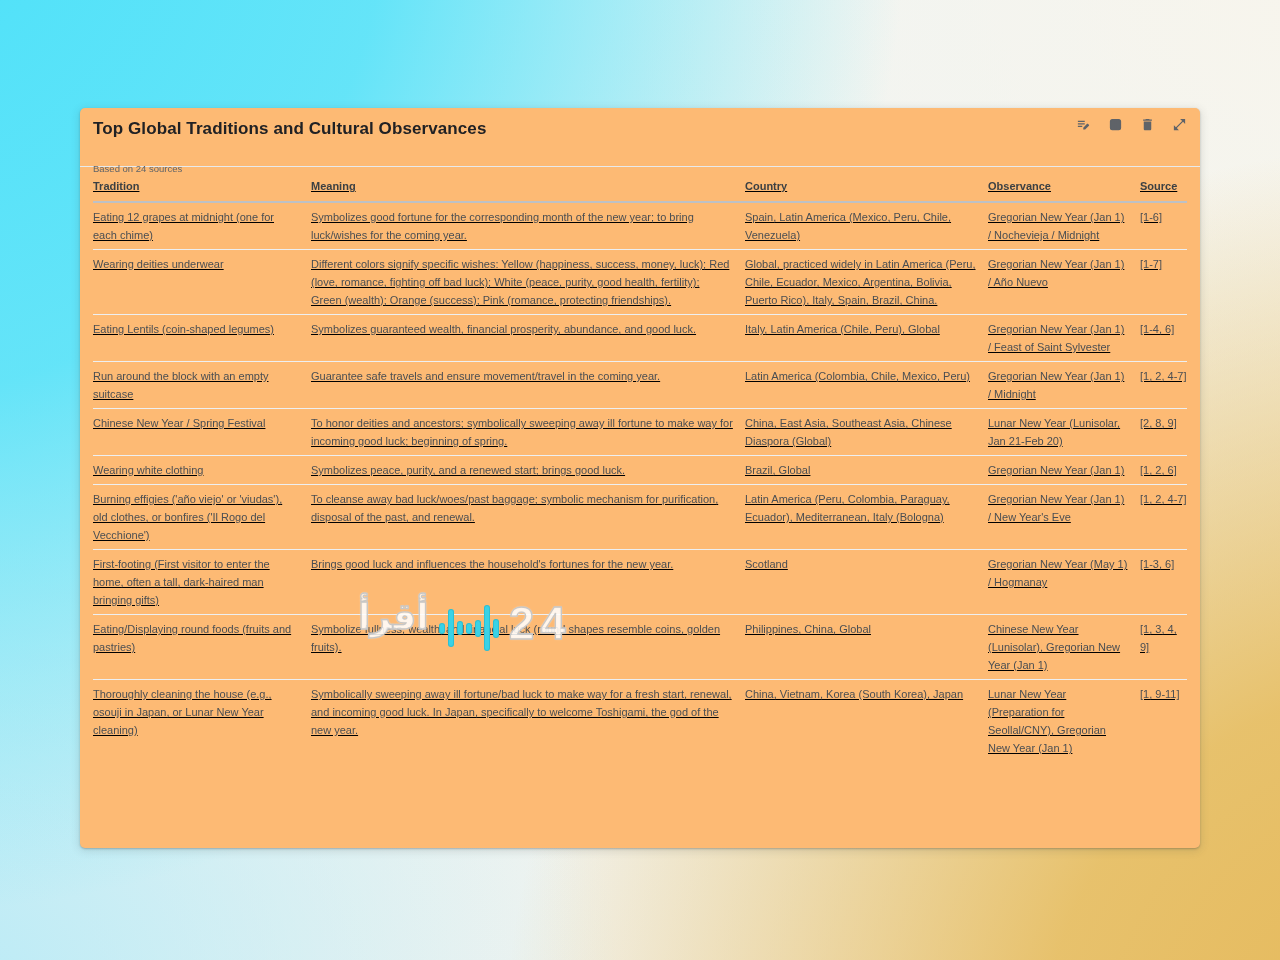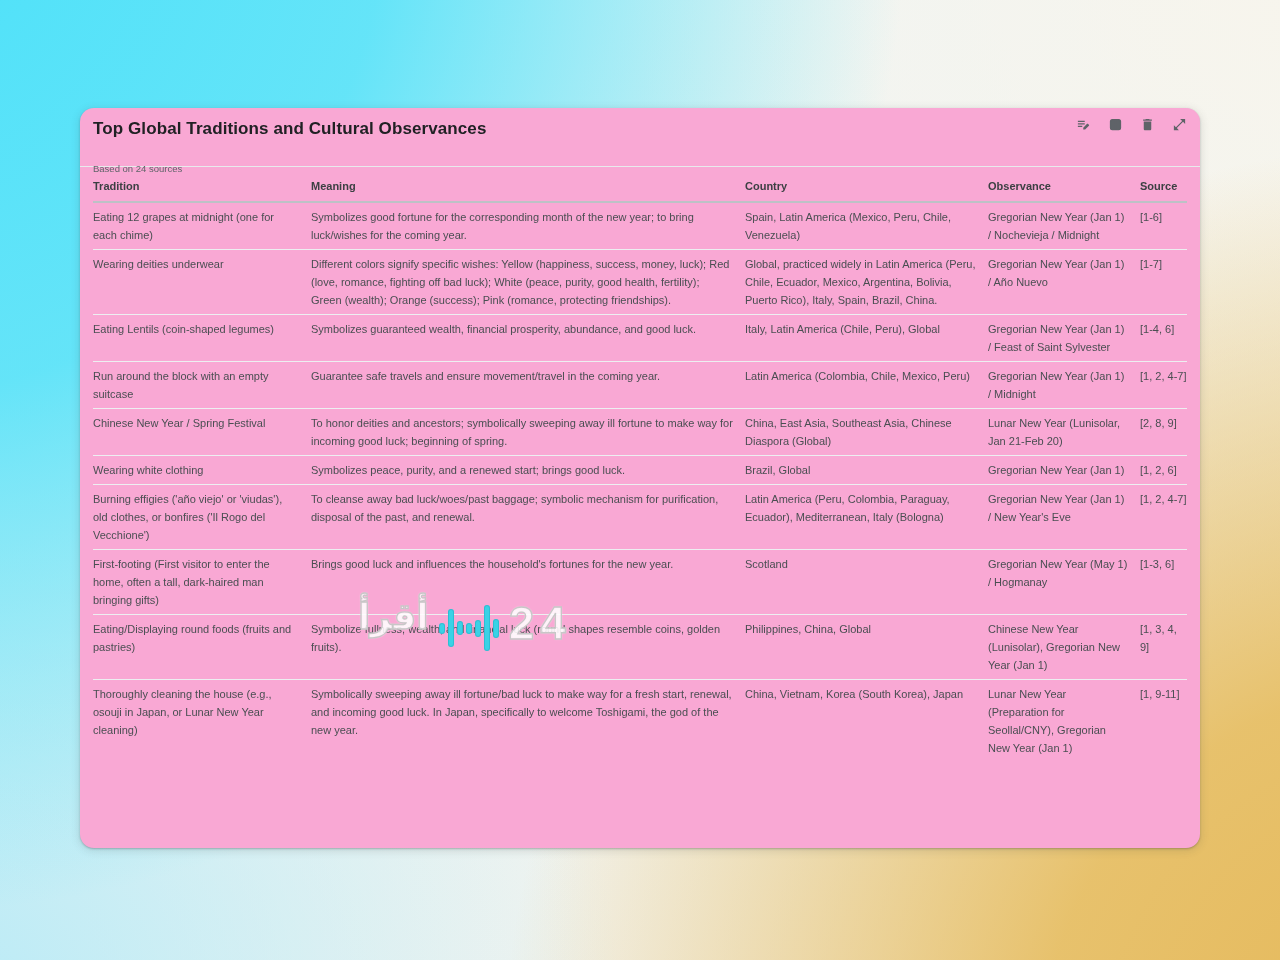--- a/index.html
+++ b/index.html
@@ -12,22 +12,22 @@
       radial-gradient(circle at -8% -10%, #4ce1f9 0%, rgba(76,225,249,0.85) 28%, rgba(76,225,249,0) 58%),
       radial-gradient(circle at -8% 108%, #b4eaf7 0%, rgba(180,234,247,0) 42%),
       radial-gradient(circle at 108% -8%, #f8f5ec 0%, rgba(248,245,236,0) 45%),
       linear-gradient(to bottom right, #eef6f6, #f4f2ec);
   }
 
   .panel {
     position: absolute;
     left: 80px; top: 108px;
     width: 1120px; height: 740px;
-    background: #f9a8d4;
-    border-radius: 14px;
+    background: #fdba74;
+    border-radius: 5px;
     box-shadow: 0 1px 2px rgba(60,64,67,.3), 0 2px 8px 1px rgba(60,64,67,.15);
     overflow: hidden;
   }
 
   .panel-header {
     position: relative;
     padding: 11px 14px 9px 13px;
     border-bottom: 1px solid #e8eaec;
     height: 59px;
   }
@@ -59,20 +59,21 @@
     justify-content: center;
     padding: 0;
   }
   .tool-btn svg { width: 15px; height: 15px; fill: #5f6368; }
 
   .table-wrap { padding: 0 13px; }
   table {
     width: 100%;
     border-collapse: collapse;
     table-layout: fixed;
+    text-decoration: underline;
   }
   th {
     text-align: left;
     font-size: 11px;
     font-weight: 700;
     color: #3c4043;
     padding: 13px 12px 9px 0;
     border-bottom: 2px solid #bdc1c6;
   }
   td {

